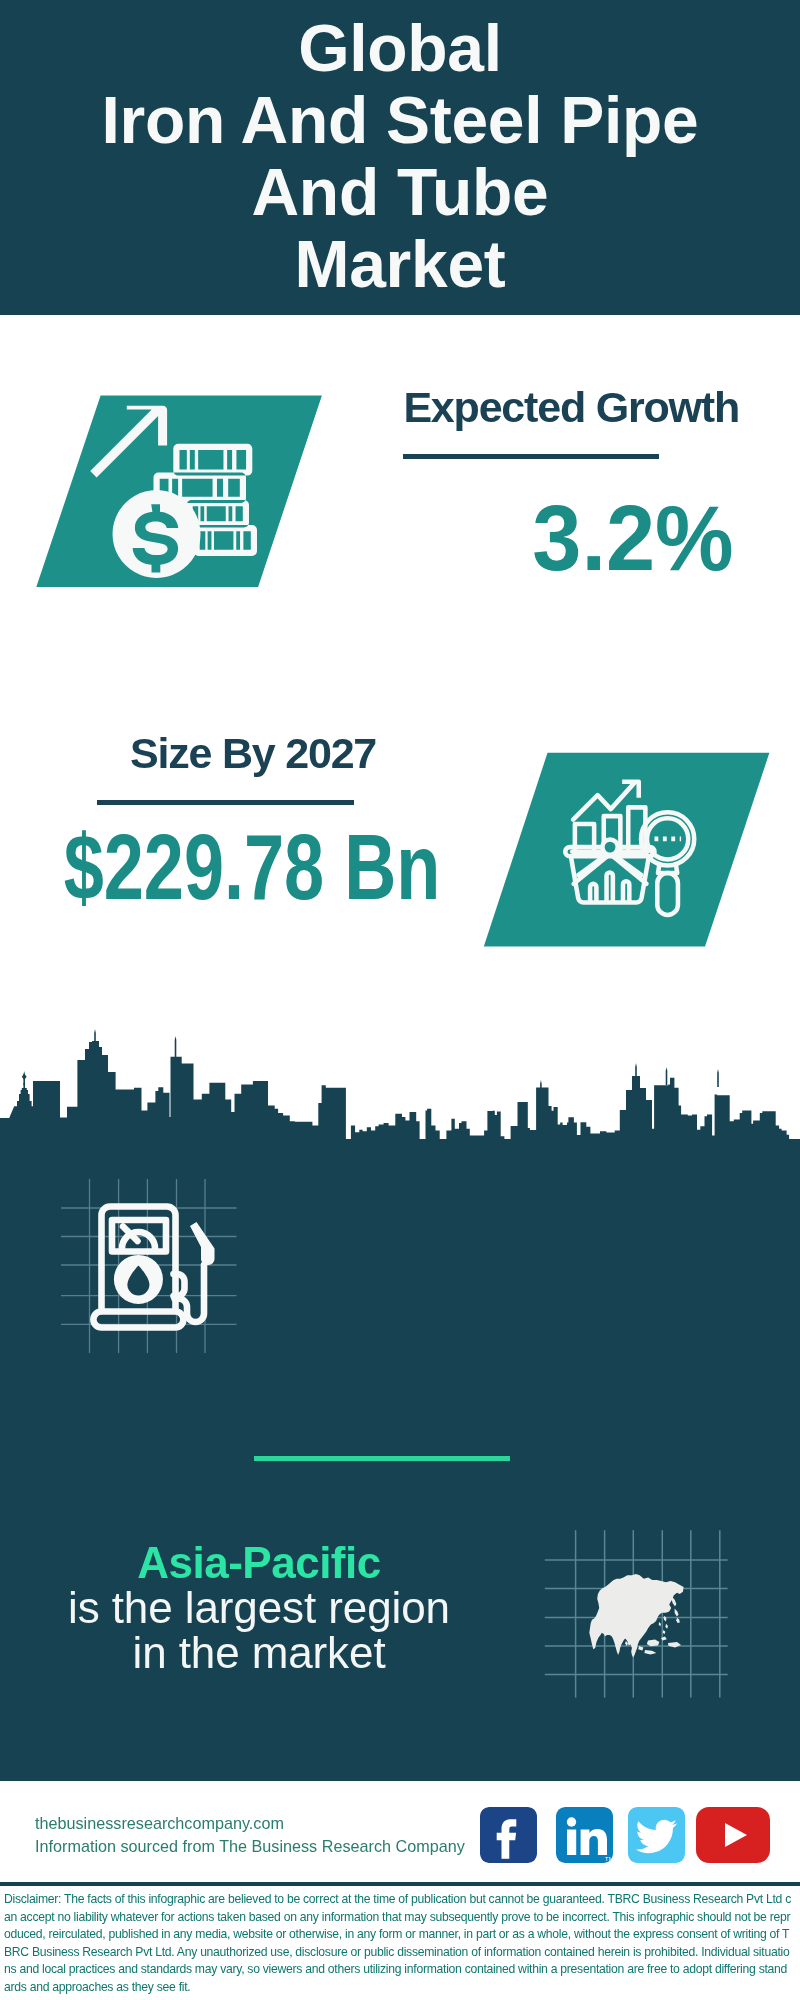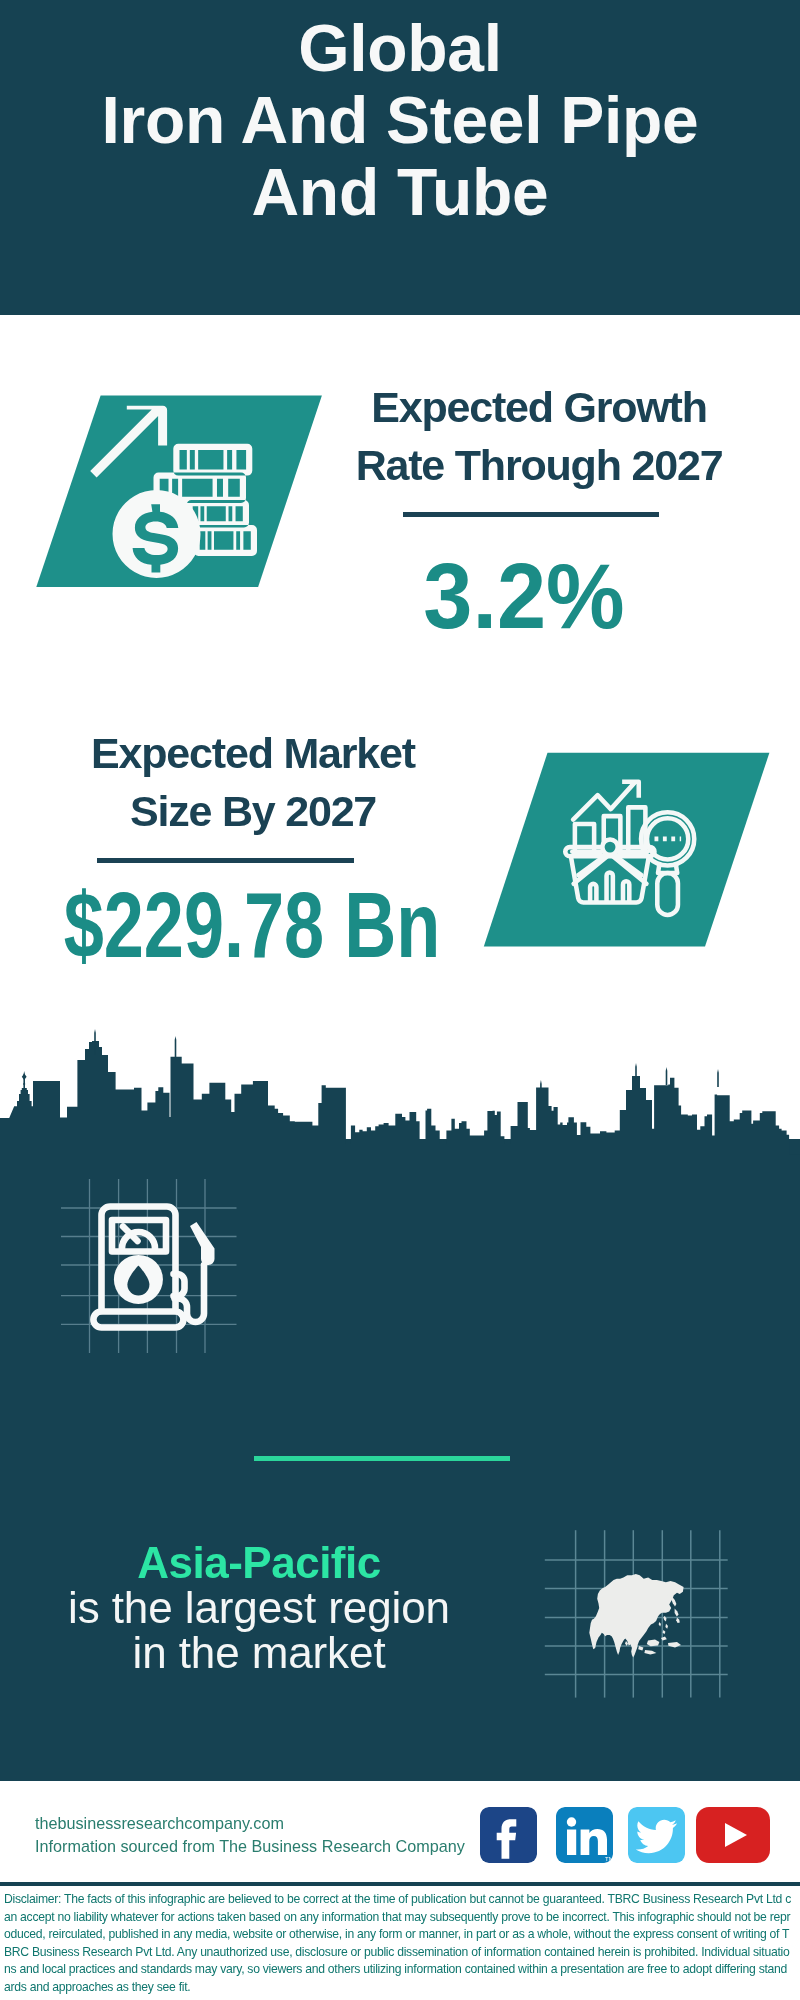--- a/index.html
+++ b/index.html
@@ -7,21 +7,21 @@
   .page{position:relative;width:800px;height:2000px;overflow:hidden;background:#ffffff;}
 
   
   .header{position:absolute;left:0;top:0;width:800px;height:315px;background:#164252;}
   .header .title{position:absolute;left:0;top:0;width:800px;text-align:center;color:#f7f8f8;
                  font-size:66px;font-weight:bold;line-height:72px;letter-spacing:-0.3px;padding-top:12px;}
   .header .title .ln{display:block;}
 
   
   .stat1-icon{position:absolute;left:20px;top:380px;width:330px;height:215px;}
-  .stat1-text{position:absolute;left:339px;top:378px;width:400px;text-align:center;}
+  .stat1-text{position:absolute;left:339px;top:378px;width:400px;text-align:right;}
   .stat-head{color:#1b4254;font-size:43px;font-weight:bold;line-height:58px;letter-spacing:-1.2px;}
   .stat-head .ln{display:block;}
   .stat-rule{height:4.5px;background:#1b4254;margin:0 auto;}
   .stat-val{font-size:93px;font-weight:bold;color:#1b8c86;line-height:93px;white-space:nowrap;}
   .stat-val span{display:inline-block;transform-origin:center;}
   .stat2-text{position:absolute;left:53px;top:724px;width:400px;text-align:center;}
   .stat2-text .stat-val{margin-left:-44px;margin-top:16px !important;}
   .stat2-icon{position:absolute;left:470px;top:752px;width:300px;height:210px;}
 
   
@@ -55,48 +55,47 @@
 </head>
 <body>
 
 <div class="page">
 
   <div class="header">
     <div class="title" id="title-block">
         <span class="ln">Global</span>
         <span class="ln">Iron And Steel Pipe</span>
         <span class="ln">And Tube</span>
+        <span class="ln">Market</span>
       </div>
   </div>
 
   <div class="stat1-icon">
     <svg viewBox="0 0 330 215" width="330" height="215">
       <polygon points="80.6,15.6 301.9,15.6 238.1,206.9 16.3,206.9" fill="#1e908a"></polygon>
       <g fill="#f7f9f8">
         <path d="M106.8,25.7 h36.1 a4.2,4.2 0 0 1 4.2,4.2 v35.7 h-9.0 v-29.7 l-61.5,61.5 -6.4,-6.4 61.5,-61.5 h-24.9 z"></path>
         <g id="money-stack">
             <path d="M158.3,63.8 h69 a5,5 0 0 1 5,5 v21.8 a5,5 0 0 1 -5,5 h-69 a5,5 0 0 1 -5,-5 v-21.8 a5,5 0 0 1 5,-5 z M159.50,70.00 v19.40 h7.33 v-19.40 z M169.82,70.00 v19.40 h4.99 v-19.40 z M178.15,70.00 v19.40 h25.31 v-19.40 z M207.12,70.00 v19.40 h4.99 v-19.40 z M216.44,70.00 v19.40 h9.66 v-19.40 z M138.5,92.5 h82.5 a5,5 0 0 1 5,5 v20.5 a5,5 0 0 1 -5,5 h-82.5 a5,5 0 0 1 -5,-5 v-20.5 a5,5 0 0 1 5,-5 z M139.70,98.70 v18.10 h8.81 v-18.10 z M152.12,98.70 v18.10 h6.01 v-18.10 z M162.13,98.70 v18.10 h30.44 v-18.10 z M196.97,98.70 v18.10 h6.01 v-18.10 z M208.19,98.70 v18.10 h11.61 v-18.10 z M171.5,120 h52.5 a5,5 0 0 1 5,5 v17.5 a5,5 0 0 1 -5,5 h-52.5 a5,5 0 0 1 -5,-5 v-17.5 a5,5 0 0 1 5,-5 z M172.70,126.20 v15.10 h5.51 v-15.10 z M180.47,126.20 v15.10 h3.76 v-15.10 z M186.73,126.20 v15.10 h19.04 v-15.10 z M208.52,126.20 v15.10 h3.76 v-15.10 z M215.54,126.20 v15.10 h7.26 v-15.10 z M178.5,145 h53.5 a5,5 0 0 1 5,5 v21 a5,5 0 0 1 -5,5 h-53.5 a5,5 0 0 1 -5,-5 v-21 a5,5 0 0 1 5,-5 z M179.70,151.20 v18.60 h5.62 v-18.60 z M187.62,151.20 v18.60 h3.83 v-18.60 z M194.01,151.20 v18.60 h19.42 v-18.60 z M216.24,151.20 v18.60 h3.83 v-18.60 z M223.39,151.20 v18.60 h7.41 v-18.60 z " fill-rule="evenodd"></path>
           </g>
         <path fill-rule="evenodd" d="M136.5,110.0 a44,44 0 1 0 0.02,0 z
           M131.2,124.2 h8.8 v7.6 c10.4,1.0 17.4,7.0 18.3,16.2 h-11.6 c-0.7,-3.9 -4.8,-6.5 -11.1,-6.5 c-6.2,0 -10.2,2.3 -10.2,5.8 c0,3.0 2.5,4.8 8.5,5.8 l8.3,1.4 c10.6,1.8 15.9,6.3 15.9,14.1 c0,9.2 -7.1,15.2 -17.8,16.2 v7.8 h-8.8 v-7.8 c-11.0,-1.1 -18.4,-7.2 -18.9,-16.9 h11.8 c0.7,4.4 5.3,7.2 12.2,7.2 c6.7,0 11.0,-2.5 11.0,-6.2 c0,-3.2 -2.5,-4.9 -9.0,-6.0 l-8.5,-1.4 c-10.1,-1.7 -15.2,-6.3 -15.2,-13.8 c0,-8.8 6.7,-14.8 17.5,-16.0 z"></path>
       </g>
     </svg>
   </div>
   <div class="stat1-text">
     <div class="stat-head" id="head1">
         <span class="ln">Expected Growth</span>
-        <span class="ln">Rate Through 2027</span>
       </div>
     <div class="stat-rule" style="width:256px;margin-top:18px;margin-left:64px;"></div>
     <div class="stat-val" style="margin-top:33px;margin-left:-30px;"><span style="transform:scaleX(0.95)">3.2%</span></div>
   </div>
 
   <div class="stat2-text">
     <div class="stat-head" id="head2">
-        <span class="ln">Expected Market</span>
         <span class="ln">Size By 2027</span>
       </div>
     <div class="stat-rule" style="width:257px;margin-top:18px;margin-left:44px;"></div>
     <div class="stat-val"><span style="transform:scaleX(0.775)">$229.78 Bn</span></div>
   </div>
   <div class="stat2-icon">
     <svg viewBox="0 0 300 210" width="300" height="210">
       <polygon points="77.5,0.8 299.4,0.8 235.0,194.5 13.8,194.5" fill="#1e908a"></polygon>
       <g transform="translate(90,23) scale(0.175)" fill="none" stroke="#f4f8f7" stroke-width="26" stroke-linecap="round" stroke-linejoin="round">
         <polyline points="75,255 215,115 290,195 425,45"></polyline>

